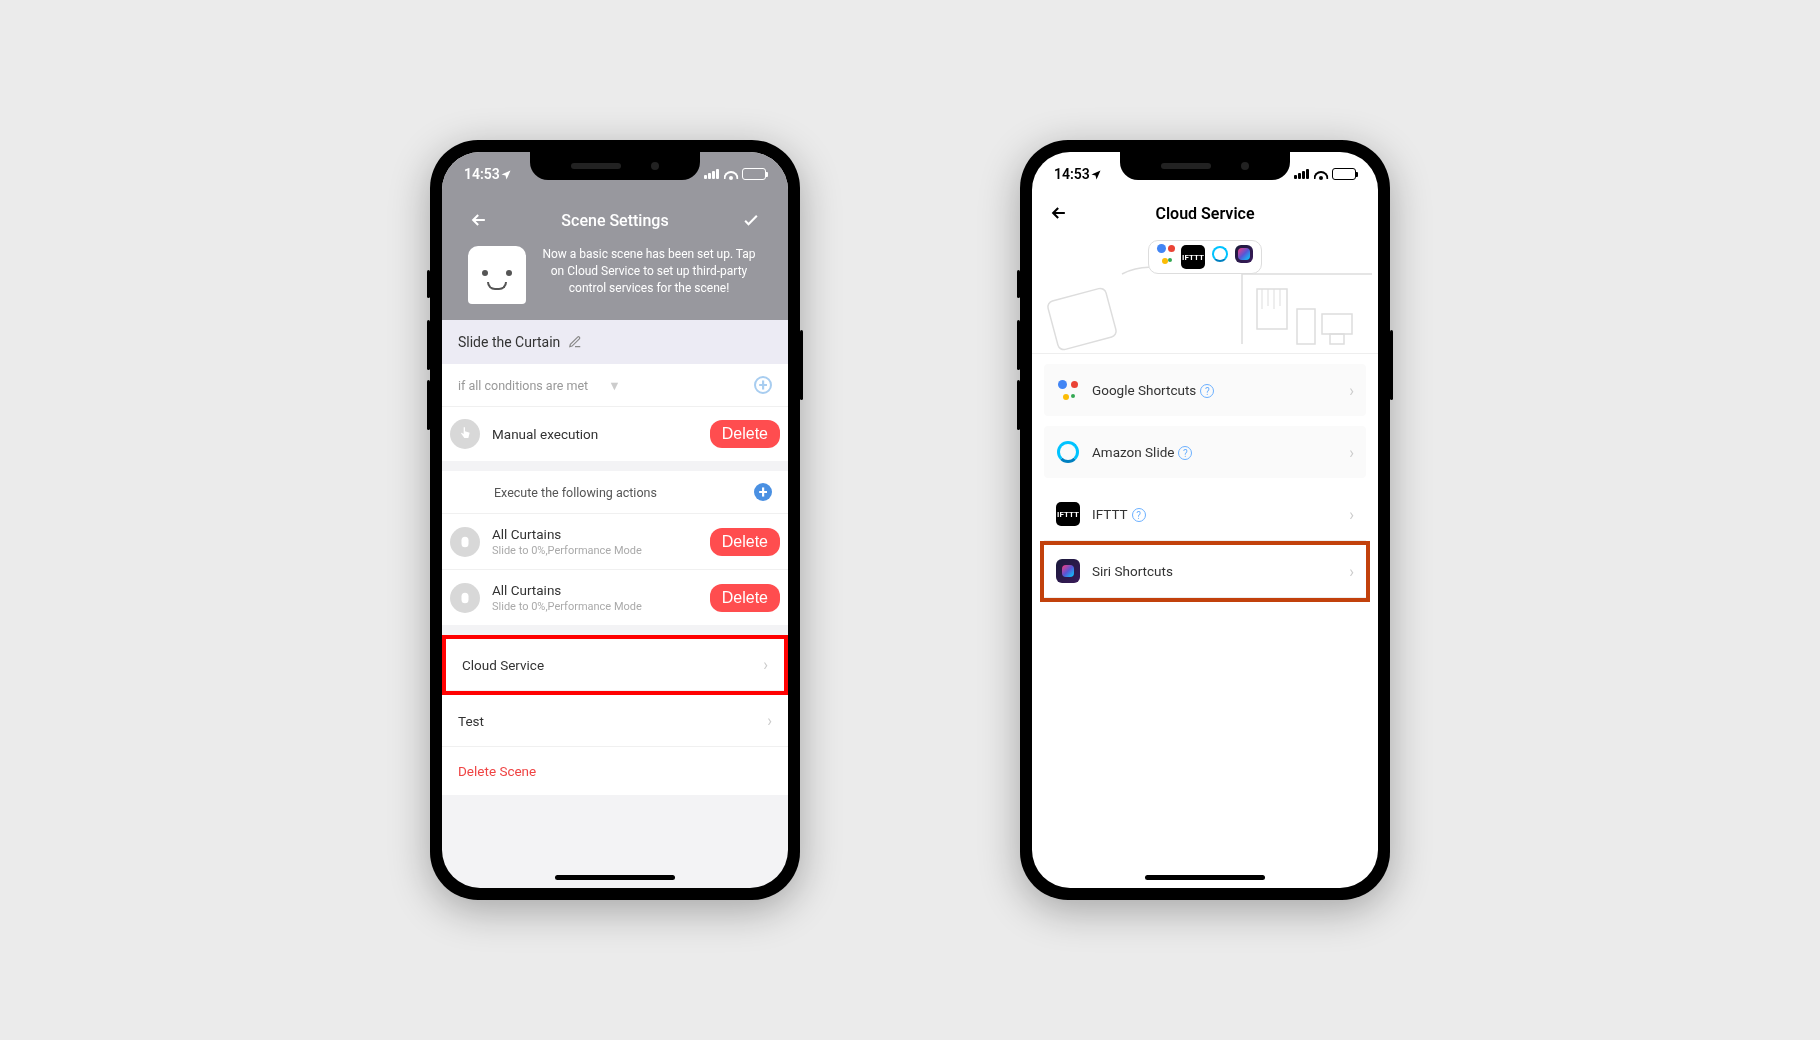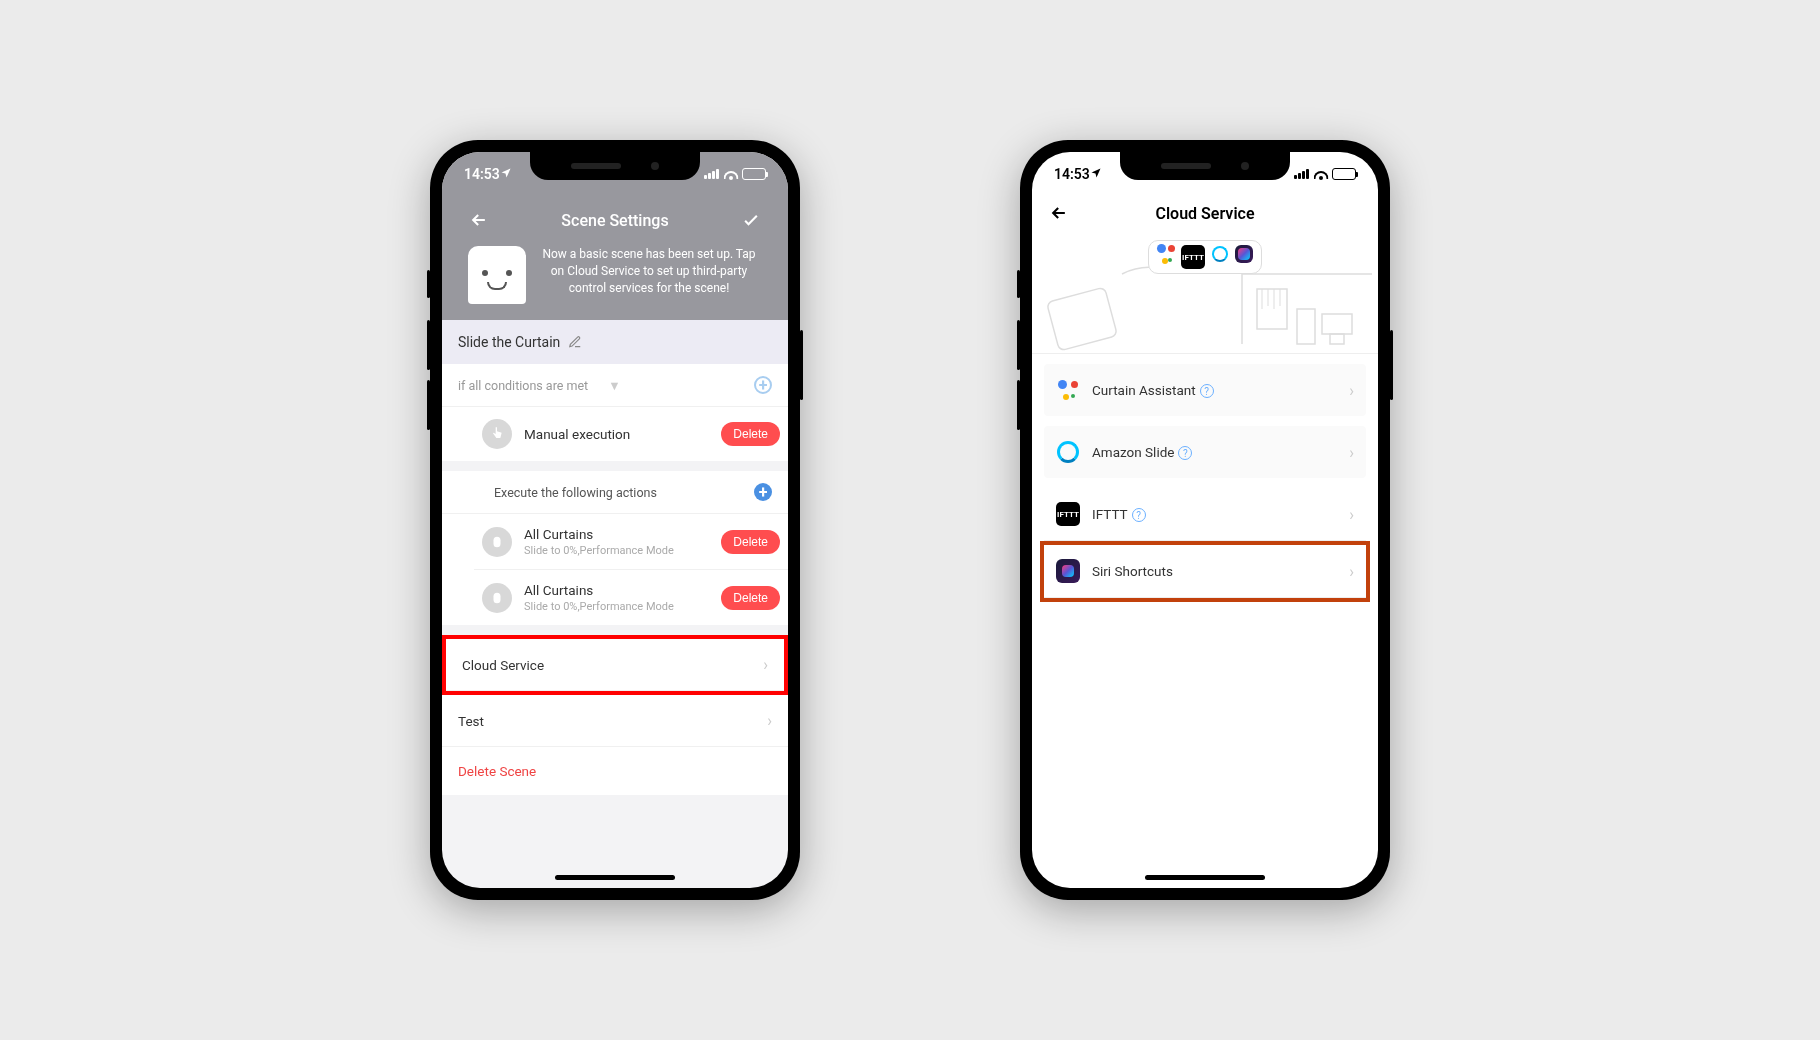--- a/index.html
+++ b/index.html
@@ -48,21 +48,21 @@
 .side-btn.l3 { left:-3px; top:240px; width:3px; height:50px;}
 .side-btn.r1 { right:-3px; top:190px; width:3px; height:70px;}
 .home-indicator {
   position:absolute; bottom:8px; left:50%; transform:translateX(-50%);
   width:120px; height:5px; background:#000; border-radius:3px; z-index:5;
 }
 .status-bar {
   height: 44px; display:flex; justify-content:space-between; align-items:center;
   padding: 0 22px; font-size:14px; font-weight:600;
 }
-.status-left { display:flex; align-items:flex-start; }
+.status-left { display:flex; align-items:center; }
 .status-right { display:flex; align-items:center; gap:4px;}
 .sb-dark { color:#fff;}
 .sb-light { color:#000;}
 .signal { display:inline-flex; align-items:flex-end; gap:1px;}
 .signal i { width:3px; background:currentColor; border-radius:1px;}
 .signal i:nth-child(1){height:4px;} .signal i:nth-child(2){height:6px;}
 .signal i:nth-child(3){height:8px;} .signal i:nth-child(4){height:10px;}
 .wifi-ic { width:15px; height:11px; position:relative; display:inline-block;}
 .wifi-ic::before { content:""; position:absolute; bottom:0; left:50%; transform:translateX(-50%);
   width:4px; height:4px; background:currentColor; border-radius:50%;}
@@ -88,27 +88,27 @@
 .robot::after { content:""; position:absolute; top:24px; right:14px; width:6px; height:6px; background:#555; border-radius:50%;}
 .robot-mouth { position:absolute; bottom:14px; left:50%; transform:translateX(-50%); width:20px; height:8px; border:2px solid #555; border-top:none; border-radius:0 0 12px 12px;}
 .sc1-desc-text { font-size:12px; line-height:1.4; color:#fff; text-align:center;}
 .scene-name-row { background:#ecebf4; padding:14px 16px; display:flex; align-items:center; gap:8px; font-size:14px; color:#333;}
 .edit-ic { width:14px; height:14px; }
 .section { background:#fff; margin-bottom:10px;}
 .cond-header { display:flex; justify-content:space-between; align-items:center; padding:12px 16px; font-size:12.5px; color:#999; border-bottom:1px solid #f0f0f0;}
 .plus-circle { width:18px; height:18px; border-radius:50%; display:flex; align-items:center; justify-content:center; font-size:16px; font-weight:bold;}
 .plus-blue-fill { background:#4a90e2; color:#fff;}
 .plus-blue-outline { border:2px solid #a8cdf0; color:#a8cdf0;}
-.row-item { display:flex; align-items:center; padding:12px 8px; gap:12px; border-bottom:1px solid #f0f0f0;margin-left:32px;}
+.row-item { display:flex; align-items:center; padding:12px 8px; gap:12px; border-bottom:1px solid #f0f0f0;}
 .row-item:last-child { border-bottom:none;}
 .row-icon { width:30px; height:30px; border-radius:50%; background:#d8d8d8; display:flex; align-items:center; justify-content:center; flex-shrink:0;}
 .row-texts { flex:1;}
 .row-title { font-size:13.5px; color:#333;}
 .row-sub { font-size:11px; color:#aaa; margin-top:2px;}
-.delete-btn { background:#ff4d4f; color:#fff; font-size:12px; padding:5px 12px; border-radius:12px; border:none;}
+.delete-btn { background:#ff4d4f; color:#fff; font-size:16px; padding:5px 12px; border-radius:12px; border:none;}
 .nav-row { display:flex; justify-content:space-between; align-items:center; padding:16px; background:#fff; font-size:13.5px; color:#333; border-bottom:1px solid #f0f0f0;}
 .chevron { color:#ccc; font-size:16px;}
 .highlight-red { border:4px solid #ff0000;}
 .delete-scene { color:#ef4444;}
 
 
 .sc2-body { background:#fff; height:100%;}
 .sc2-header { display:flex; justify-content:space-between; align-items:center; padding:6px 16px 10px;}
 .sc2-header .title { flex:1; text-align:center; font-size:16px; font-weight:600; color:#000;}
 .sc2-header .spacer { width:22px;}
@@ -336,21 +336,21 @@
       <div class="service-list">
         <div class="service-row">
           <div class="svc-icon">
               <div class="ga-icon">
                 <span class="b"></span>
                 <span class="r"></span>
                 <span class="y"></span>
                 <span class="g"></span>
               </div>
             </div>
-          <div class="svc-name"><span>Curtain Assistant</span><span class="info-badge">?</span></div>
+          <div class="svc-name"><span>Google Shortcuts</span><span class="info-badge">?</span></div>
           <span class="chevron">›</span>
         </div>
         <div class="service-row">
           <div class="svc-icon">
               <div class="alexa-ring"></div>
             </div>
           <div class="svc-name"><span>Amazon Slide</span><span class="info-badge">?</span></div>
           <span class="chevron">›</span>
         </div>
         <div class="service-row plain" style="margin-top:10px;">

